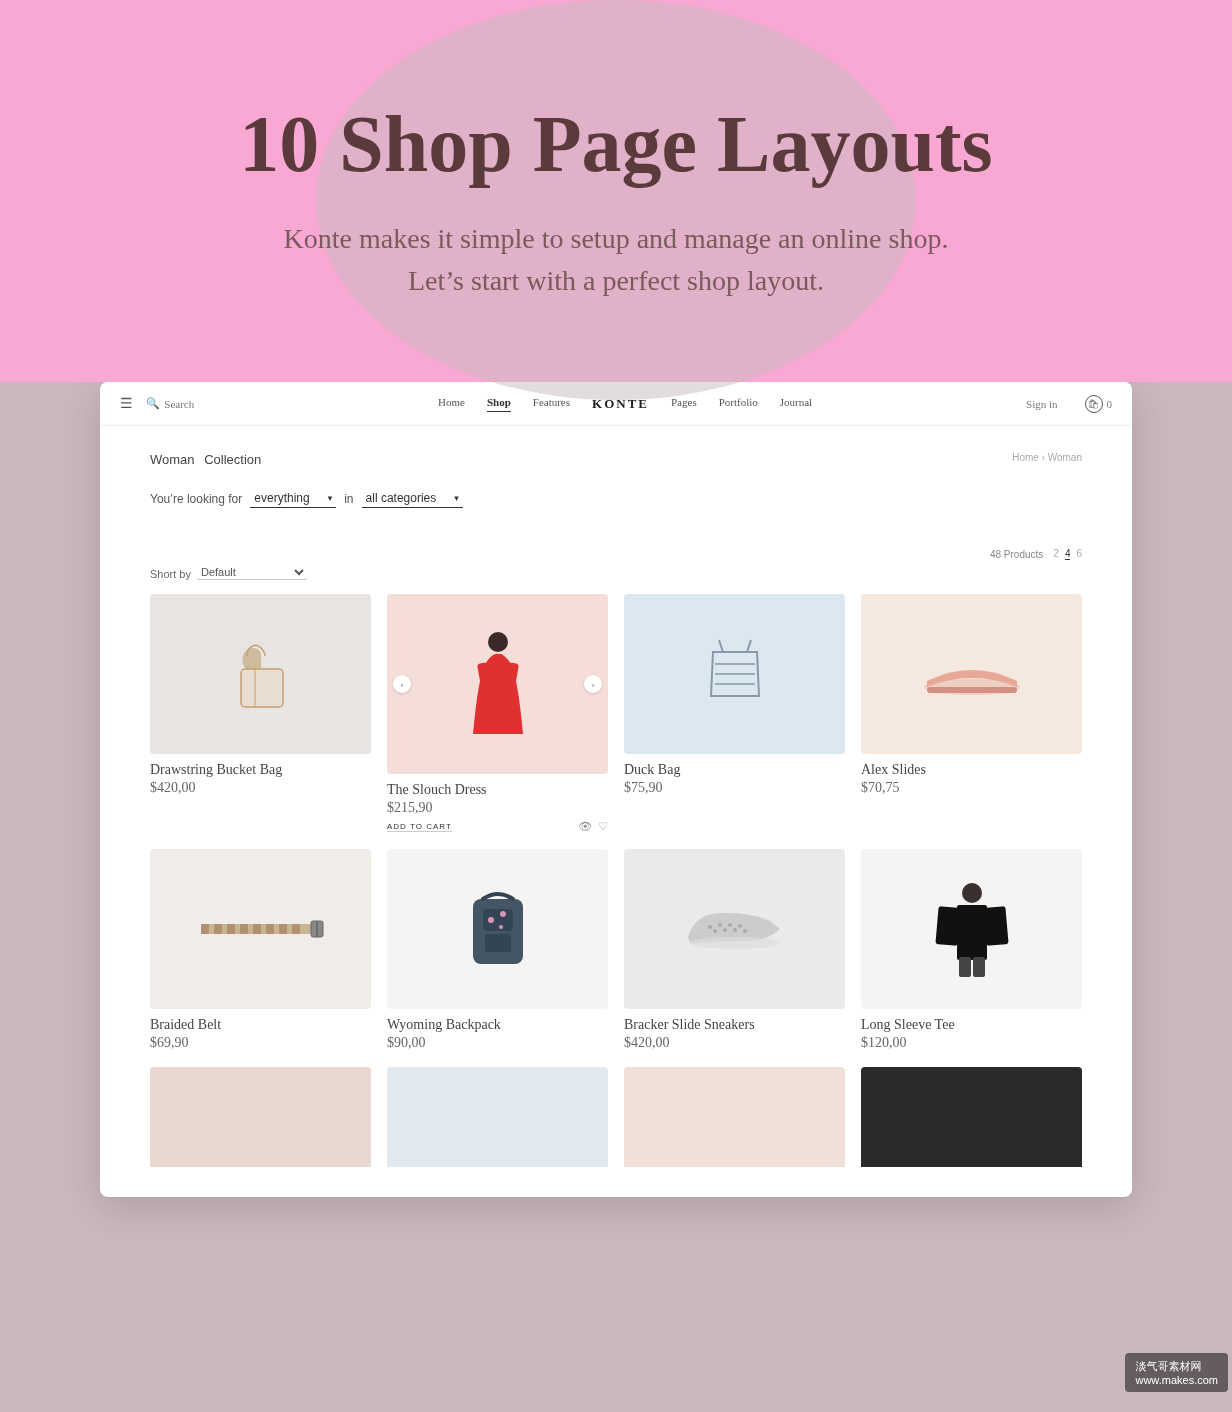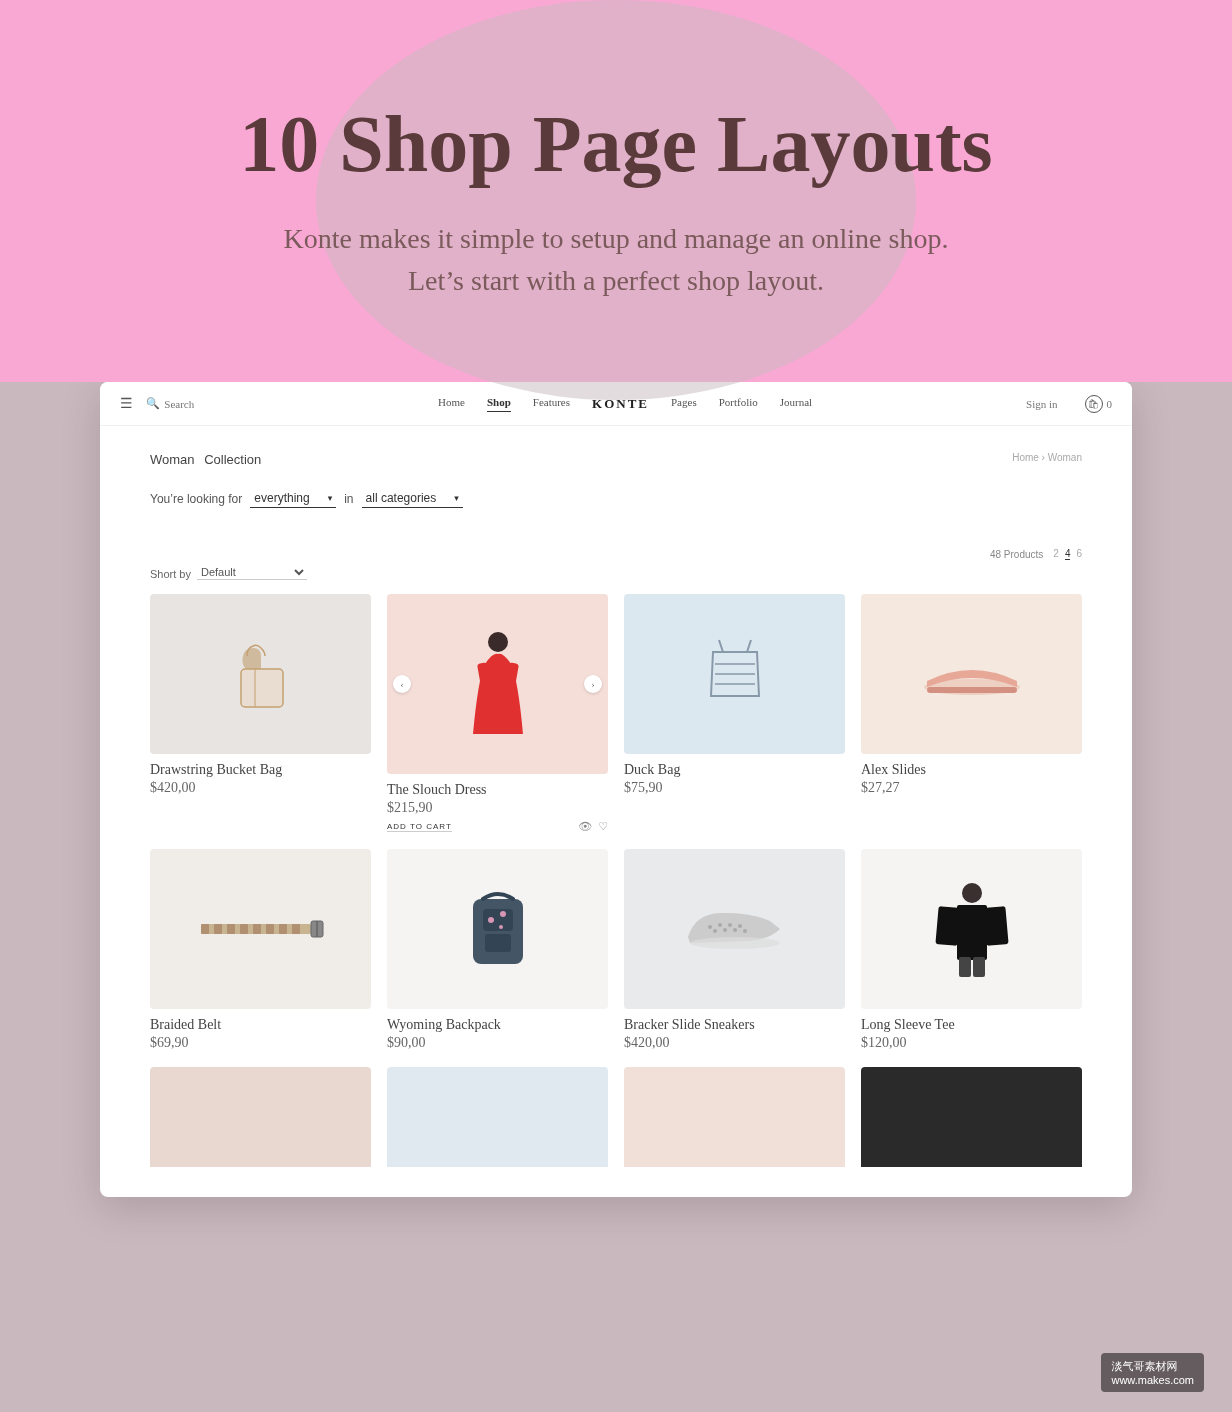--- a/index.html
+++ b/index.html
@@ -268,21 +268,21 @@
       box-shadow: 0 1px 3px rgba(0,0,0,0.15);
       z-index: 5;
     }
     .slider-arrow.left { left: 6px; }
     .slider-arrow.right { right: 6px; }
 
     
     .watermark {
       position: fixed;
       bottom: 20px;
-      right: 28px;
+      right: 4px;
       background: rgba(0,0,0,0.5);
       color: #fff;
       font-size: 11px;
       padding: 6px 10px;
       border-radius: 4px;
       font-family: sans-serif;
       z-index: 999;
     }
 
     
@@ -441,21 +441,21 @@
         <div class="product-img-wrap bg-peach">
           <div class="img-placeholder">
             <svg width="100" height="50" viewBox="0 0 100 50">
               <ellipse cx="50" cy="38" rx="48" ry="8" fill="#e8b8a8" opacity="0.5"></ellipse>
               <path d="M5 32 Q50 10 95 32 L95 38 Q50 20 5 38 Z" fill="#e8a898"></path>
               <rect x="5" y="38" width="90" height="6" rx="3" fill="#d49080"></rect>
             </svg>
           </div>
         </div>
         <div class="product-card-name">Alex Slides</div>
-        <div class="product-card-price">$27,27</div>
+        <div class="product-card-price">$70,75</div>
       </div>
 
       <div class="product-card">
         <div class="product-img-wrap bg-cream">
           <div class="img-placeholder">
             <svg width="130" height="30" viewBox="0 0 130 30">
 
               <rect x="5" y="10" width="110" height="10" rx="2" fill="#c8b490"></rect>
               <rect x="5" y="10" width="8" height="10" rx="1" fill="#b09070"></rect>
               <rect x="18" y="10" width="8" height="10" rx="1" fill="#b09070"></rect>

